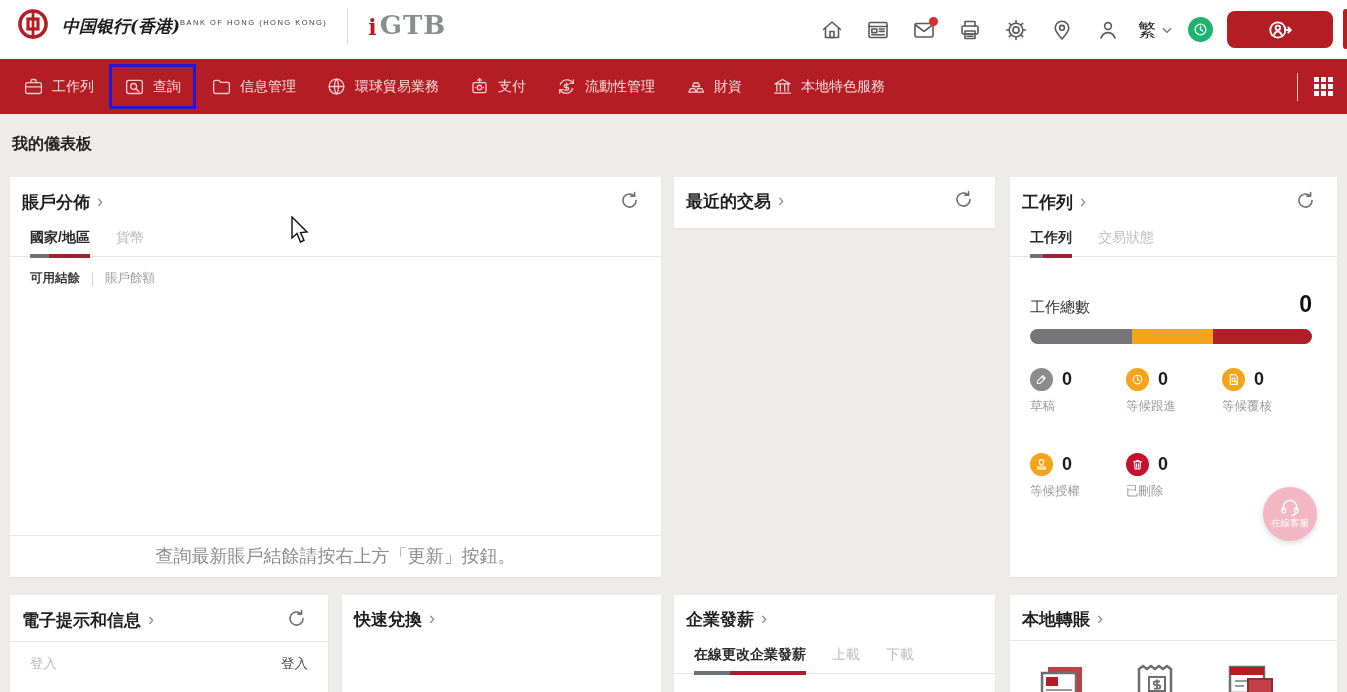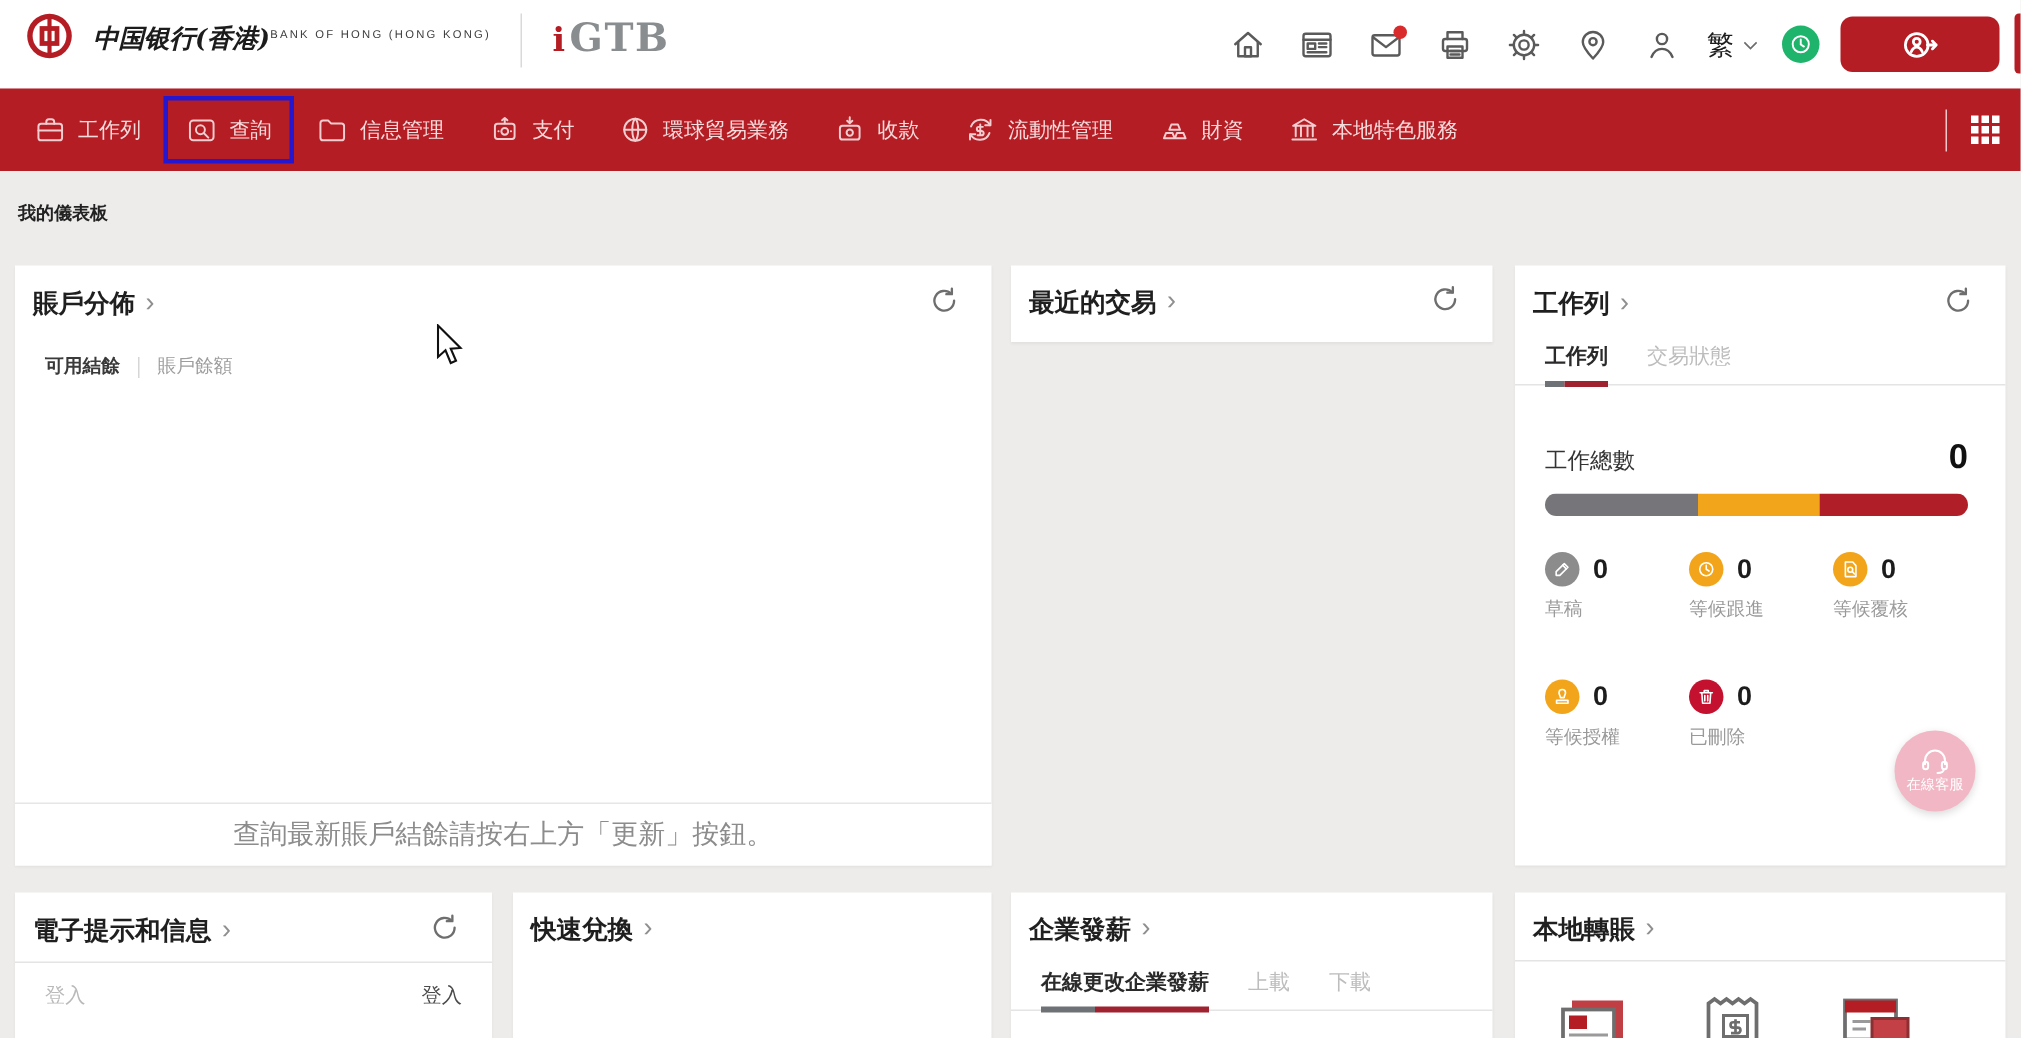--- a/index.html
+++ b/index.html
@@ -33,21 +33,21 @@
   .nav { position:absolute; left:0; top:59px; width:1347px; height:55px; background:#b41d24; display:flex; align-items:center; padding:0 10px 0 8px; }
   .nav-item { display:flex; align-items:center; gap:8px; color:#f6dbdc; font-size:14px; padding:9px 12px; border:3px solid transparent; cursor:pointer; white-space:nowrap; }
   .nav-item.selected { border-color:#2417cf; }
   .nav-item svg { width:21px; height:21px; stroke:#f3cdd0; fill:none; stroke-width:1.5; stroke-linecap:round; stroke-linejoin:round; }
   .nav-right { margin-left:auto; display:flex; align-items:center; gap:16px; }
   .nav-vdiv { width:1px; height:28px; background:rgba(255,255,255,.75); }
   .grid-btn { display:grid; grid-template-columns:repeat(3,5px); grid-template-rows:repeat(3,5px); gap:2px; cursor:pointer; margin-right:4px; }
   .grid-btn i { background:#fff; }
 
   
-  .page-title { position:absolute; left:12px; top:134px; font-size:12px; font-weight:bold; color:#222; }
+  .page-title { position:absolute; left:12px; top:134px; font-size:16px; font-weight:bold; color:#222; }
 
   .card { position:absolute; background:#fff; box-shadow:0 1px 2px rgba(0,0,0,.05); }
   #card-account { left:10px;  top:177px; width:651px; height:400px; }
   #card-recent  { left:674px; top:177px; width:321px; height:51px; }
   #card-task    { left:1010px;top:177px; width:327px; height:400px; }
   #card-alerts  { left:10px;  top:595px; width:318px; height:120px; }
   #card-fx      { left:342px; top:595px; width:319px; height:120px; }
   #card-payroll { left:674px; top:595px; width:321px; height:120px; }
   #card-local   { left:1010px;top:595px; width:327px; height:120px; }
 
@@ -220,44 +220,36 @@
     <span>查詢</span>
   </div>
   <div class="nav-item">
     <svg viewBox="0 0 24 24">
         <path d="M3 7a2 2 0 0 1 2-2h4l2 2.2h8a2 2 0 0 1 2 2V18a2 2 0 0 1-2 2H5a2 2 0 0 1-2-2z"></path>
       </svg>
     <span>信息管理</span>
   </div>
   <div class="nav-item">
     <svg viewBox="0 0 24 24">
+        <circle cx="12" cy="12" r="8.4"></circle>
+        <path d="M3.6 12h16.8 M12 3.6c3 2.6 3 14.2 0 16.8 M12 3.6c-3 2.6-3 14.2 0 16.8"></path>
+      </svg>
+    <span>環球貿易業務</span>
+  </div>
+  <div class="nav-item">
+    <svg viewBox="0 0 24 24">
         <path d="M12 7V3 M10 4.8 12 3l2 1.8"></path>
         <rect x="4.5" y="7.5" width="15" height="11.5" rx="2"></rect>
         <circle cx="12" cy="13.2" r="2.6"></circle>
         <path d="M7.2 13.2h.1 M16.7 13.2h.1"></path>
       </svg>
     <span>支付</span>
   </div>
   <div class="nav-item">
     <svg viewBox="0 0 24 24">
-        <circle cx="12" cy="12" r="8.4"></circle>
-        <path d="M3.6 12h16.8 M12 3.6c3 2.6 3 14.2 0 16.8 M12 3.6c-3 2.6-3 14.2 0 16.8"></path>
-      </svg>
-    <span>環球貿易業務</span>
-  </div>
-  <div class="nav-item">
-    <svg viewBox="0 0 24 24">
-        <path d="M12 2.5v4.5 M10 5.2 12 7l2-1.8"></path>
-        <rect x="4.5" y="9" width="15" height="10.5" rx="2"></rect>
-        <circle cx="12" cy="14.2" r="2.4"></circle>
-      </svg>
-    <span>收款</span>
-  </div>
-  <div class="nav-item">
-    <svg viewBox="0 0 24 24">
         <path d="M19.5 8.5A8 8 0 0 0 5 9.5 M4.5 15.5A8 8 0 0 0 19 14.5"></path>
         <path d="M19.8 4.5v4h-4 M4.2 19.5v-4h4"></path>
         <path d="M12 8v8 M14 9.8h-3a1.6 1.6 0 0 0 0 3.2h2a1.6 1.6 0 0 1 0 3.2h-3"></path>
       </svg>
     <span>流動性管理</span>
   </div>
   <div class="nav-item">
     <svg viewBox="0 0 24 24">
         <path d="M4.5 18.5l1.6-4h5l1.6 4z M12.8 18.5l1.6-4h5l1.6 4z M8.6 12l1.6-4h5l1.6 4z"></path>
       </svg>
@@ -293,20 +285,32 @@
     <span class="card-title">
       <span>賬戶分佈</span>
       <span class="chev">›</span>
     </span>
     <span class="refresh">
       <svg viewBox="0 0 24 24">
           <path d="M19.5 12a7.5 7.5 0 1 1-2.2-5.3"></path>
           <path d="M17.8 2.8v4.2h-4.2"></path>
         </svg>
     </span>
+  </div>
+  <div class="tabs">
+    <div class="tab active">
+      <span>國家/地區</span>
+      <span class="tu">
+          <i class="g"></i>
+          <i class="r"></i>
+        </span>
+    </div>
+    <div class="tab">
+      <span>貨幣</span>
+    </div>
   </div>
   <div class="legend">
     <span class="on">可用結餘</span>
     <span class="vd"></span>
     <span class="off">賬戶餘額</span>
   </div>
   <div class="card-footer">查詢最新賬戶結餘請按右上方「更新」按鈕。</div>
 </section>
 
 <section class="card" id="card-recent">

